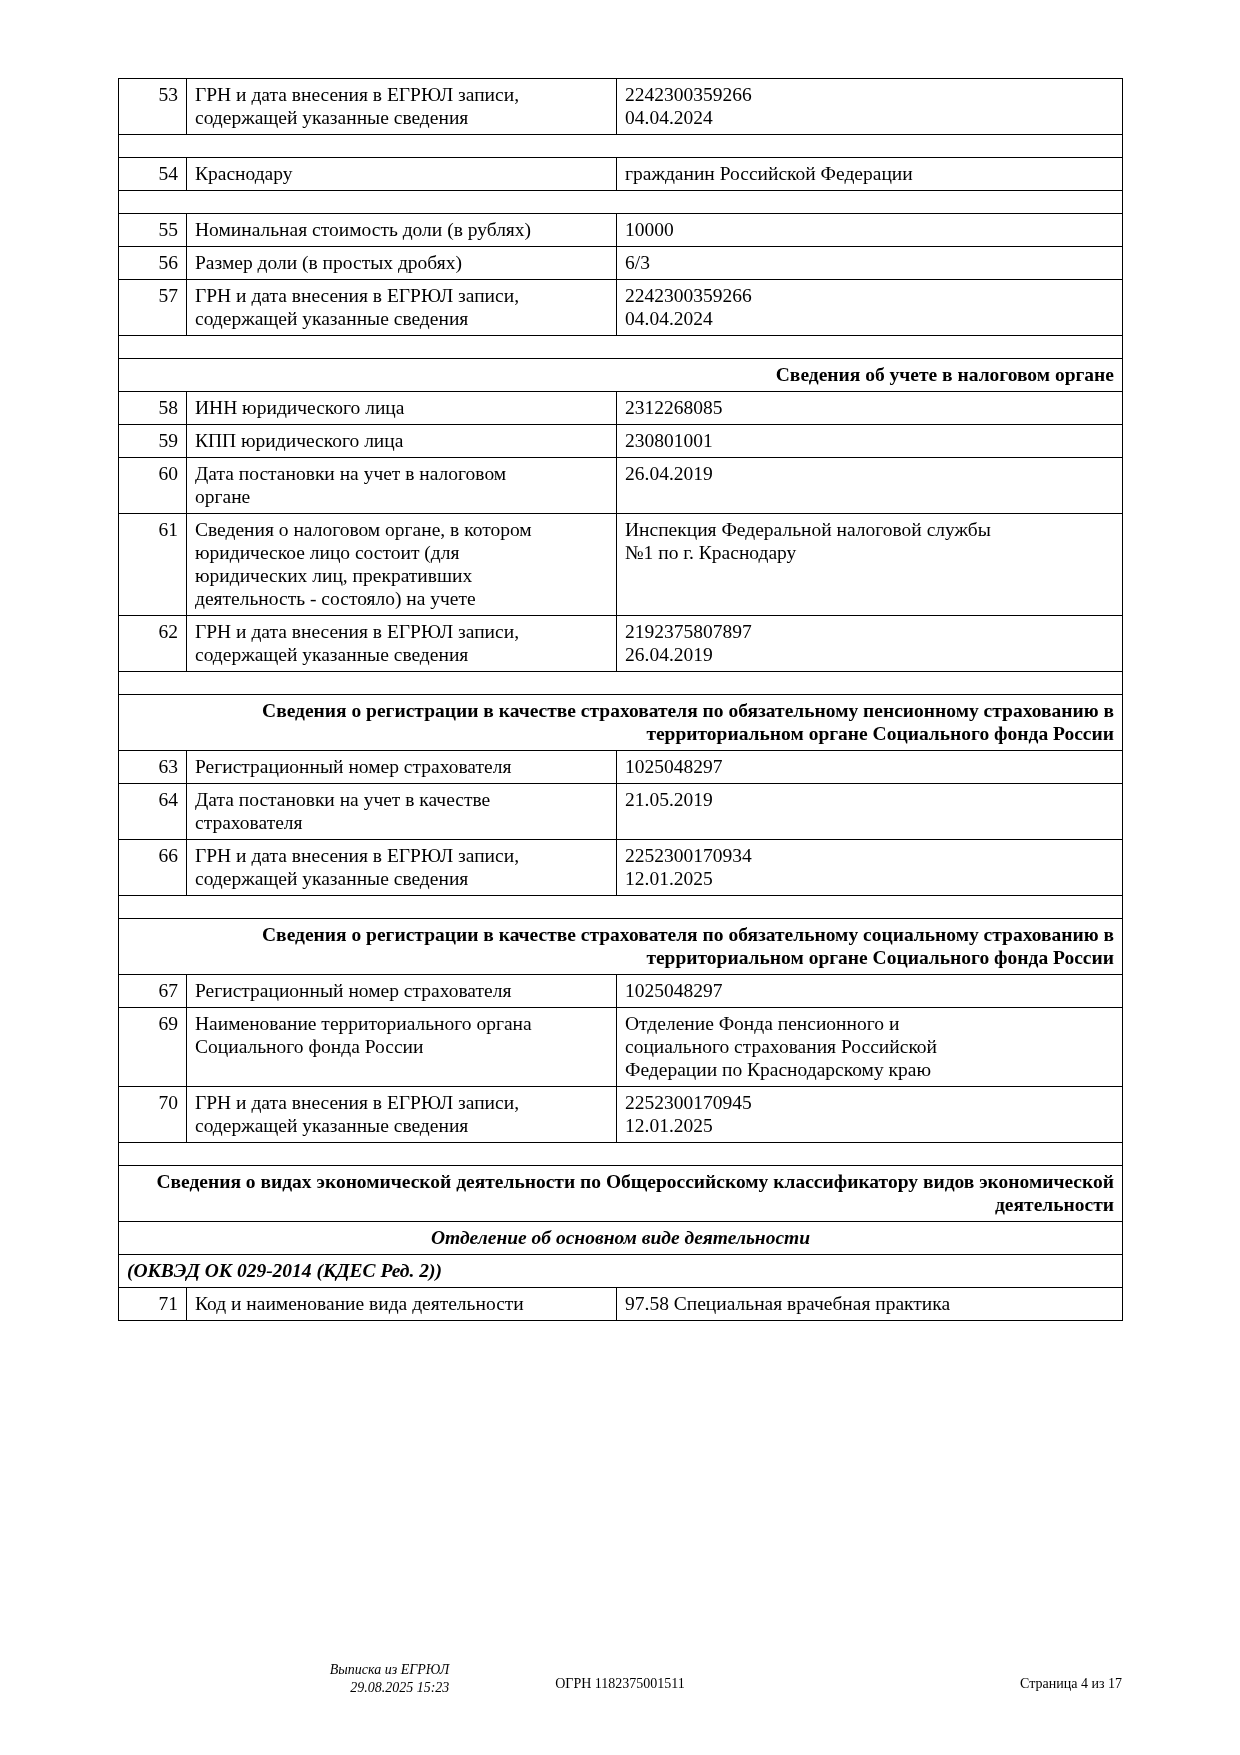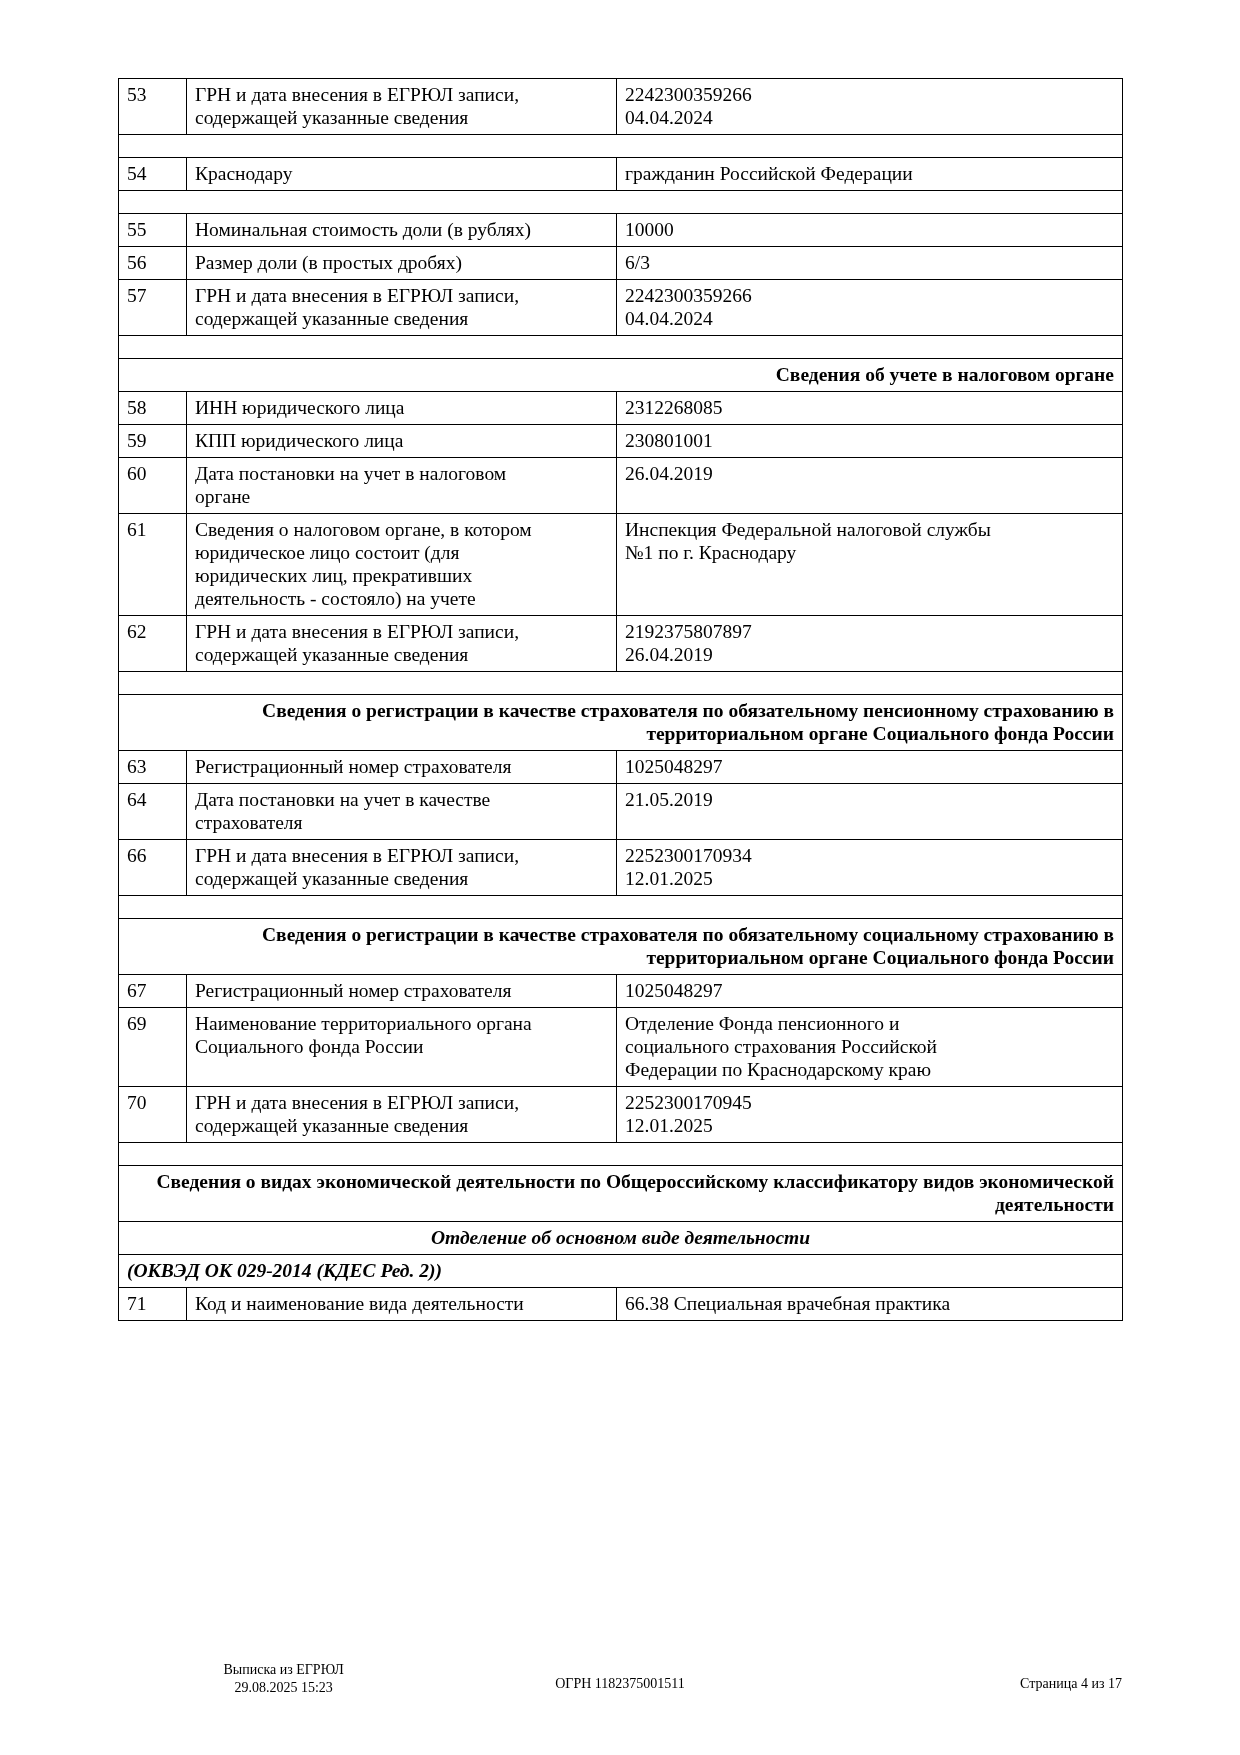--- a/index.html
+++ b/index.html
@@ -31,21 +31,21 @@
   table.doc td {
     border: 1.6px solid #000;
     padding: 4px 8px 5px 8px;
     vertical-align: top;
   }
   col.c-num { width: 68px; }
   col.c-label { width: 430px; }
   col.c-value { width: 506px; }
 
   td.num {
-    text-align: left;
+    text-align: right;
     vertical-align: top;
     margin-left: 24px;
   }
   td.label { text-align: left; }
   td.value { text-align: left; }
 
   tr.spacer td {
     height: 22px;
     padding: 0;
     border-left: 1.6px solid #000;
@@ -78,21 +78,21 @@
     right: 118px;
     bottom: 58px;
     font-size: 14px;
     line-height: 1.3;
   }
   .footer-row {
     display: flex;
     justify-content: space-between;
     align-items: flex-start;
   }
-  .footer-left { text-align: center; width: 33%; }
+  .footer-left { text-align: right; width: 33%; font-style: italic; }
   .footer-center { text-align: center; width: 34%; padding-top: 14px;}
   .footer-right { text-align: right; width: 33%; padding-top: 14px;}
 </style>
 </head>
 <body>
 
 <div class="page">
 
   <table class="doc">
     <colgroup>
@@ -232,21 +232,21 @@
         </tr>
         <tr>
           <td colspan="3" class="subsection">Отделение об основном виде деятельности</td>
         </tr>
         <tr>
           <td colspan="3" class="subsection-plain">(ОКВЭД ОК 029-2014 (КДЕС Ред. 2))</td>
         </tr>
         <tr>
           <td class="num nowrapline">71</td>
           <td class="label nowrapline">Код и наименование вида деятельности</td>
-          <td class="value nowrapline">66.38 Специальная врачебная практика</td>
+          <td class="value nowrapline">97.58 Специальная врачебная практика</td>
         </tr>
       </tbody>
   </table>
 
   <div class="footer">
     <div class="footer-row">
       <div class="footer-left">
         <div>Выписка из ЕГРЮЛ</div>
         <div>29.08.2025 15:23</div>
       </div>

